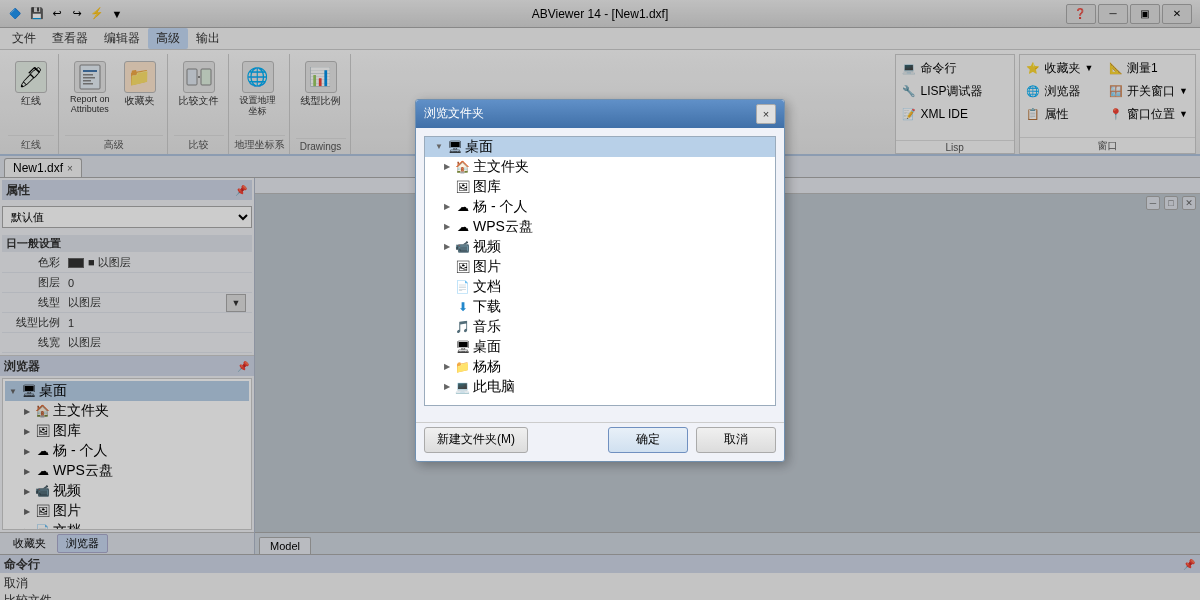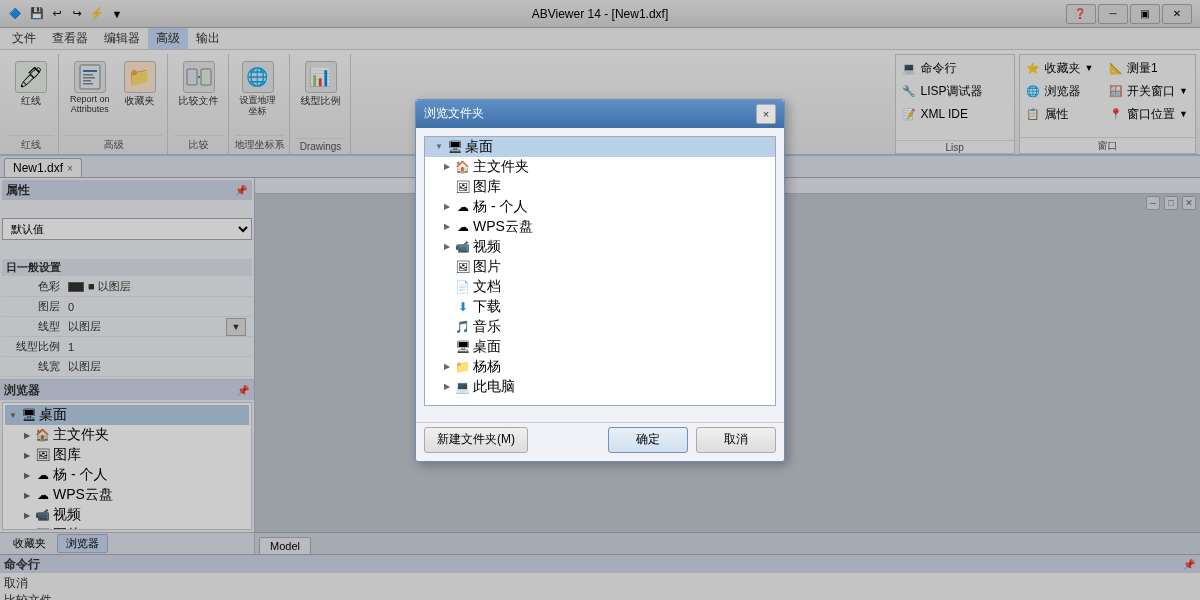--- a/index.html
+++ b/index.html
@@ -178,21 +178,21 @@
     }
     .panel-pin { font-size: 10px; cursor: pointer; }
 
     .prop-select {
       width: 100%;
       height: 22px;
       background: white;
       border: 1px solid #aaa;
       font-size: 11px;
       padding: 0 4px;
-      margin: 18px 0;
+      margin: 6px 0;
     }
     .prop-section-header {
       background: #e0e4ec;
       padding: 1px 4px;
       font-size: 11px;
       font-weight: bold;
       color: #333;
       margin: 1px 0;
     }
     .prop-row {

